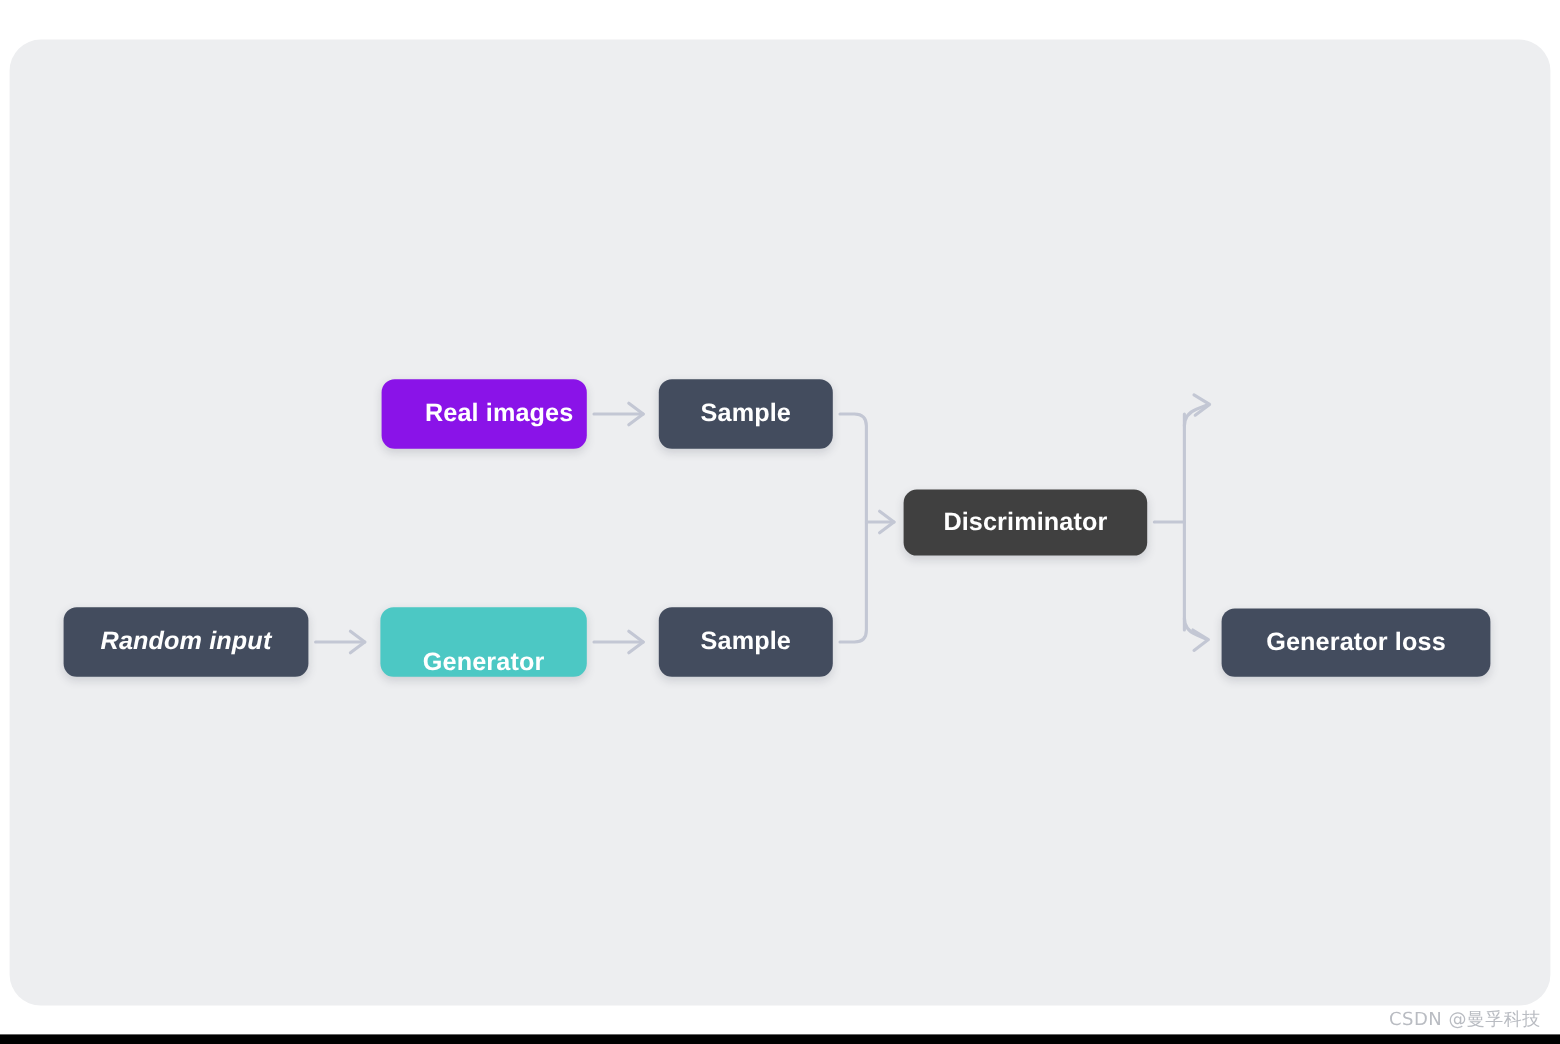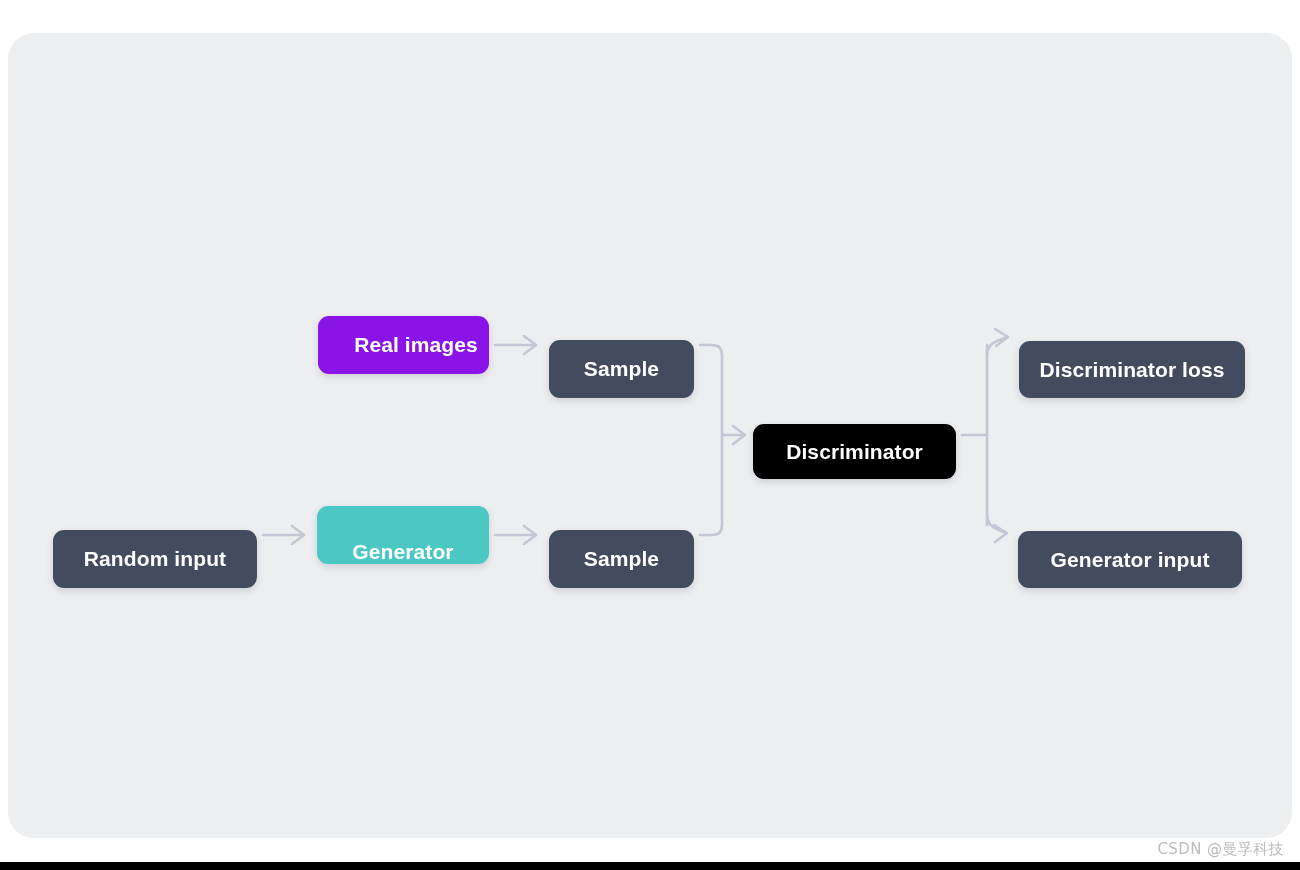--- a/index.html
+++ b/index.html
@@ -60,24 +60,24 @@
     justify-content: center;
     border-radius: 11px;
     box-sizing: border-box;
     color: #ffffff;
     font-size: 21px;
     font-weight: bold;
     letter-spacing: 0.1px;
     white-space: nowrap;
     box-shadow: 0 3px 7px rgba(60, 68, 85, 0.17);
   }
-  .node-dark   { background: #434c5e; margin-top: 24px; }
+  .node-dark   { background: #434c5e; }
   .node-purple { background: #8a13e8; padding-left: 25px; }
   .node-teal   { background: #4cc8c4; align-items: flex-end; }
-  .node-blue   { background: #000000; margin-top: 16px; }
+  .node-blue   { background: #404040; }
 
   .node-label {
     pointer-events: none;
   }
 
   
   #watermark {
     position: absolute;
     right: 16px;
     top: 840px;
@@ -139,41 +139,38 @@
   </svg>
 
   <div class="node node-purple" style="left:318px; top:316px; width:171px; height:58px;">
     <span class="node-label">Real images</span>
   </div>
 
   <div class="node node-dark" style="left:549px; top:316px; width:145px; height:58px;">
     <span class="node-label">Sample</span>
   </div>
 
-  <div class="node node-dark" style="left:53px; top:506px; width:204px; height:58px;">
+  <div class="node node-dark" style="left:53px; top:506px; width:204px; height:58px;font-style:italic;">
     <span class="node-label">Random input</span>
   </div>
 
   <div class="node node-teal" style="left:317px; top:506px; width:172px; height:58px;">
     <span class="node-label">Generator</span>
   </div>
 
   <div class="node node-dark" style="left:549px; top:506px; width:145px; height:58px;">
     <span class="node-label">Sample</span>
   </div>
 
   <div class="node node-blue" style="left:753px; top:408px; width:203px; height:55px;">
     <span class="node-label">Discriminator</span>
   </div>
 
-  <div class="node node-dark" style="left:1019px; top:317px; width:226px; height:57px;">
-    <span class="node-label">Discriminator loss</span>
-  </div>
 
   <div class="node node-dark" style="left:1018px; top:507px; width:224px; height:57px;">
-    <span class="node-label">Generator input</span>
+    <span class="node-label">Generator loss</span>
   </div>
 
 </div>
 
 <div id="watermark">CSDN @曼孚科技</div>
 
 <div id="bottom-bar"></div>
 
 </body></html>

